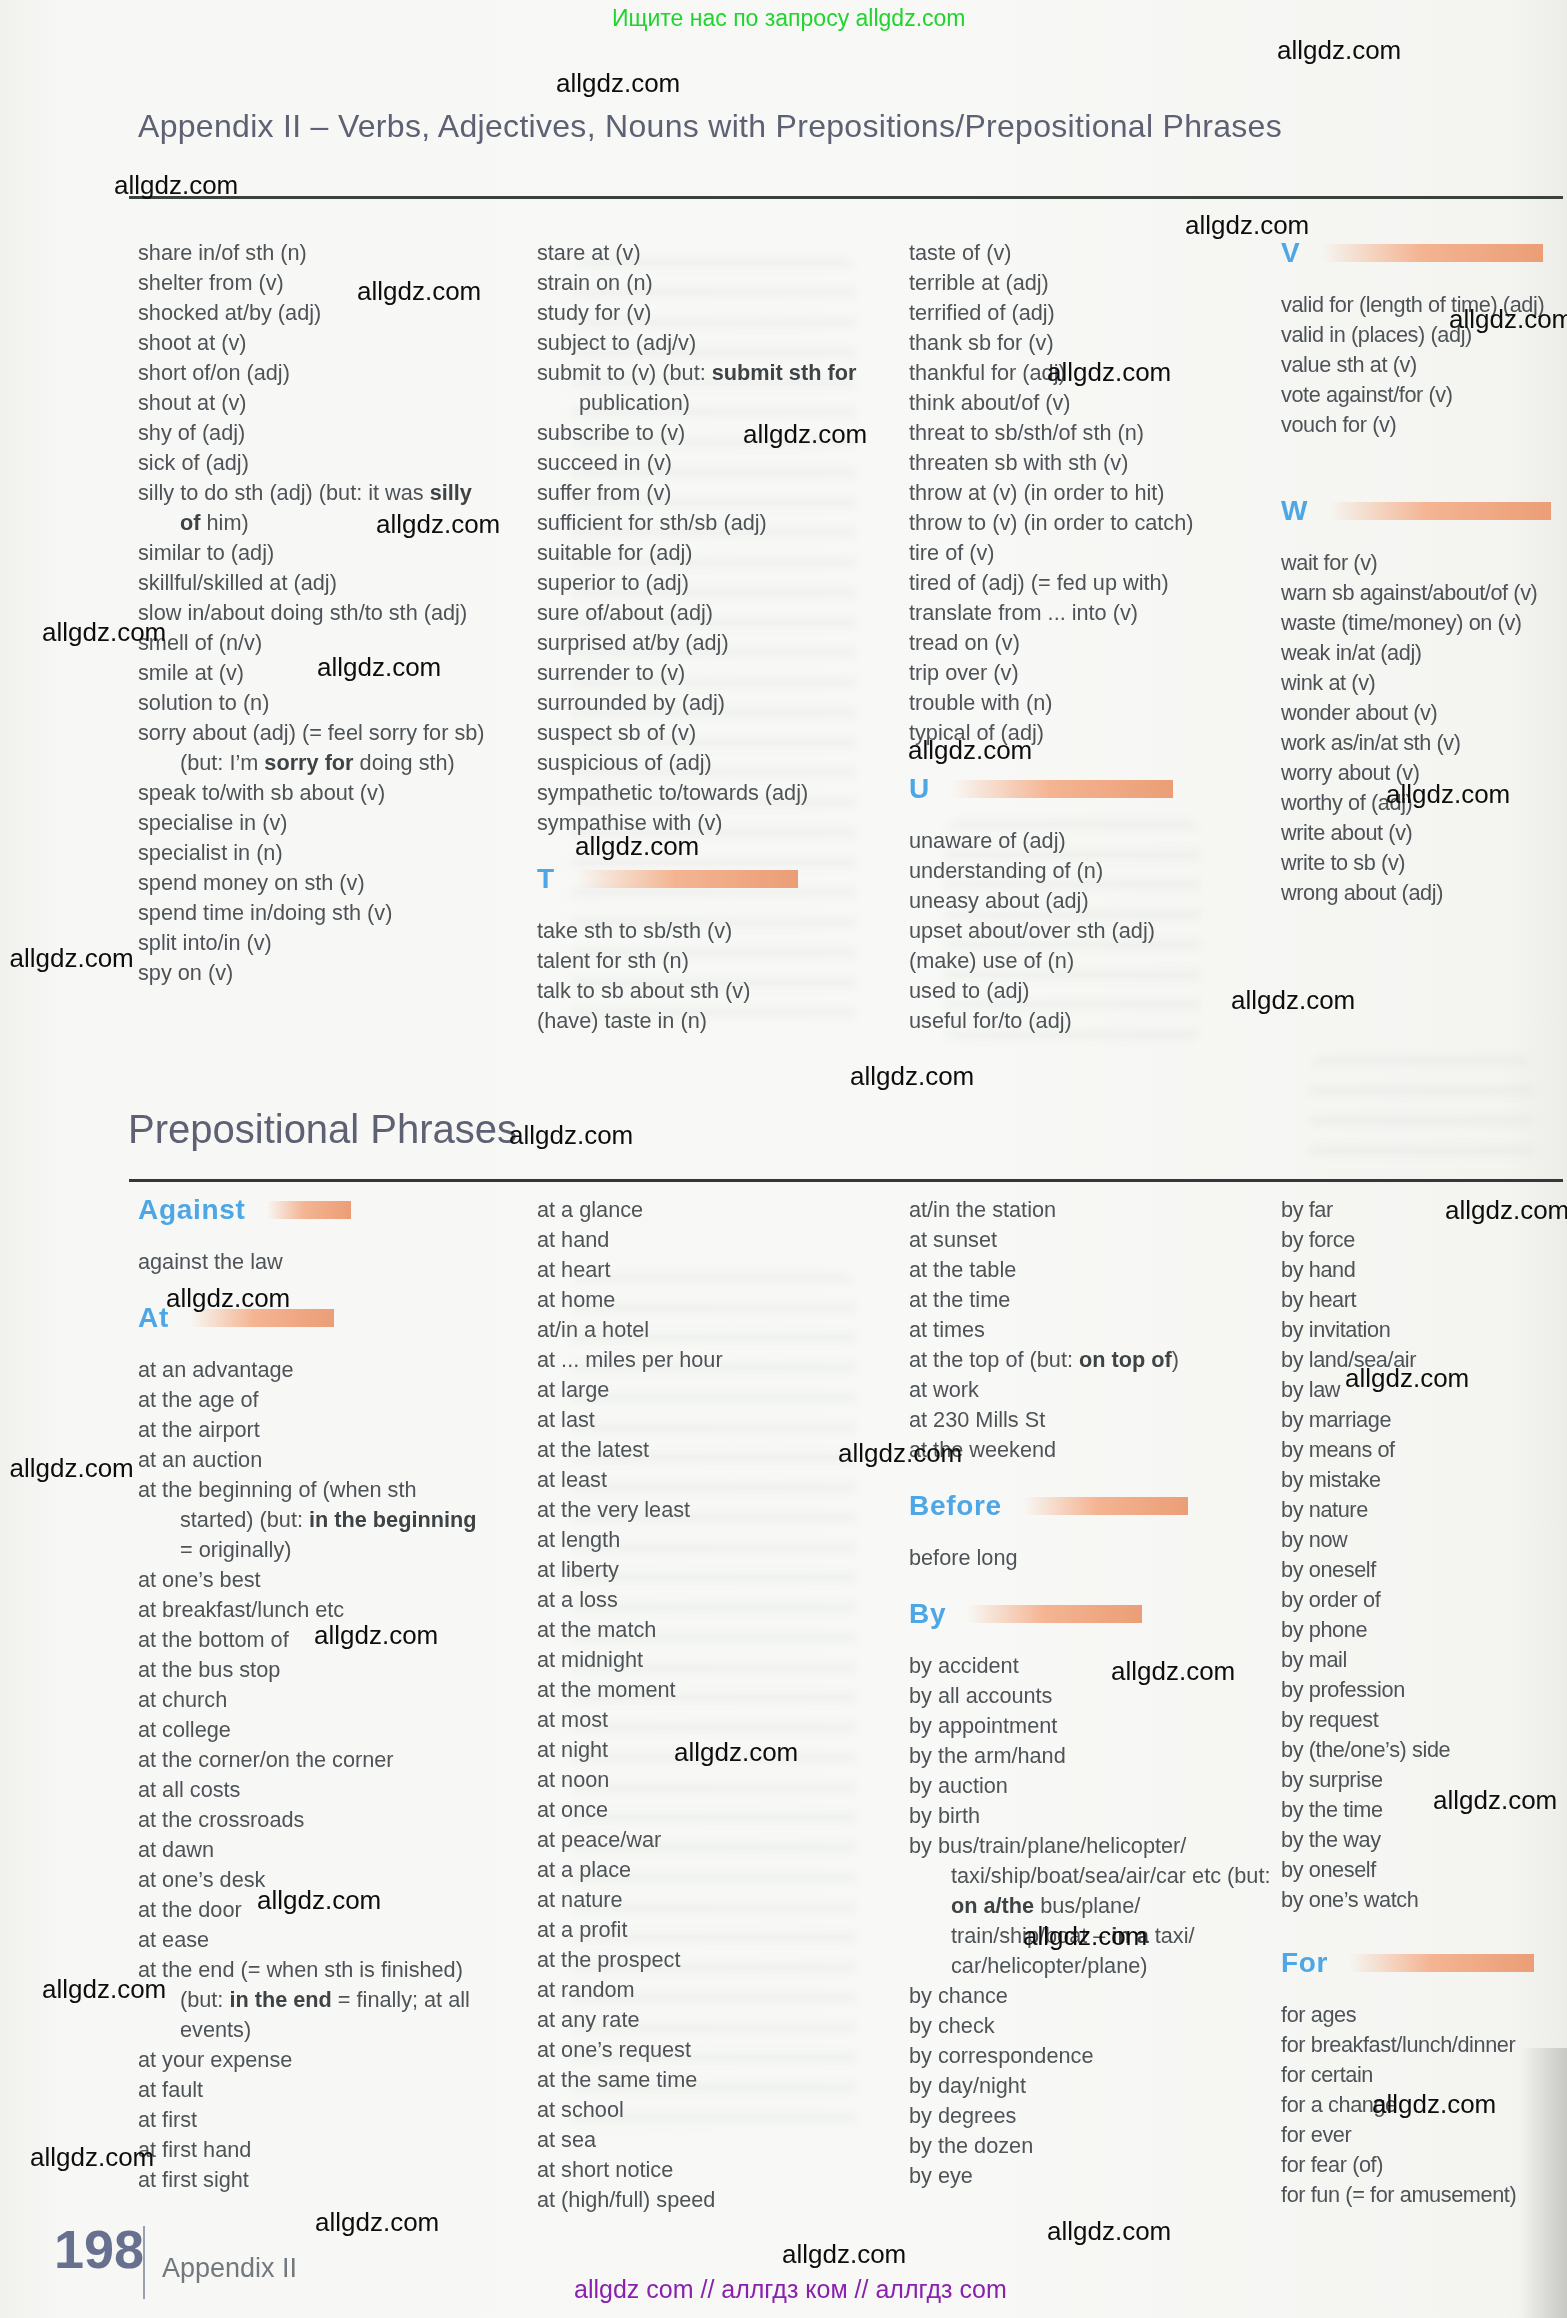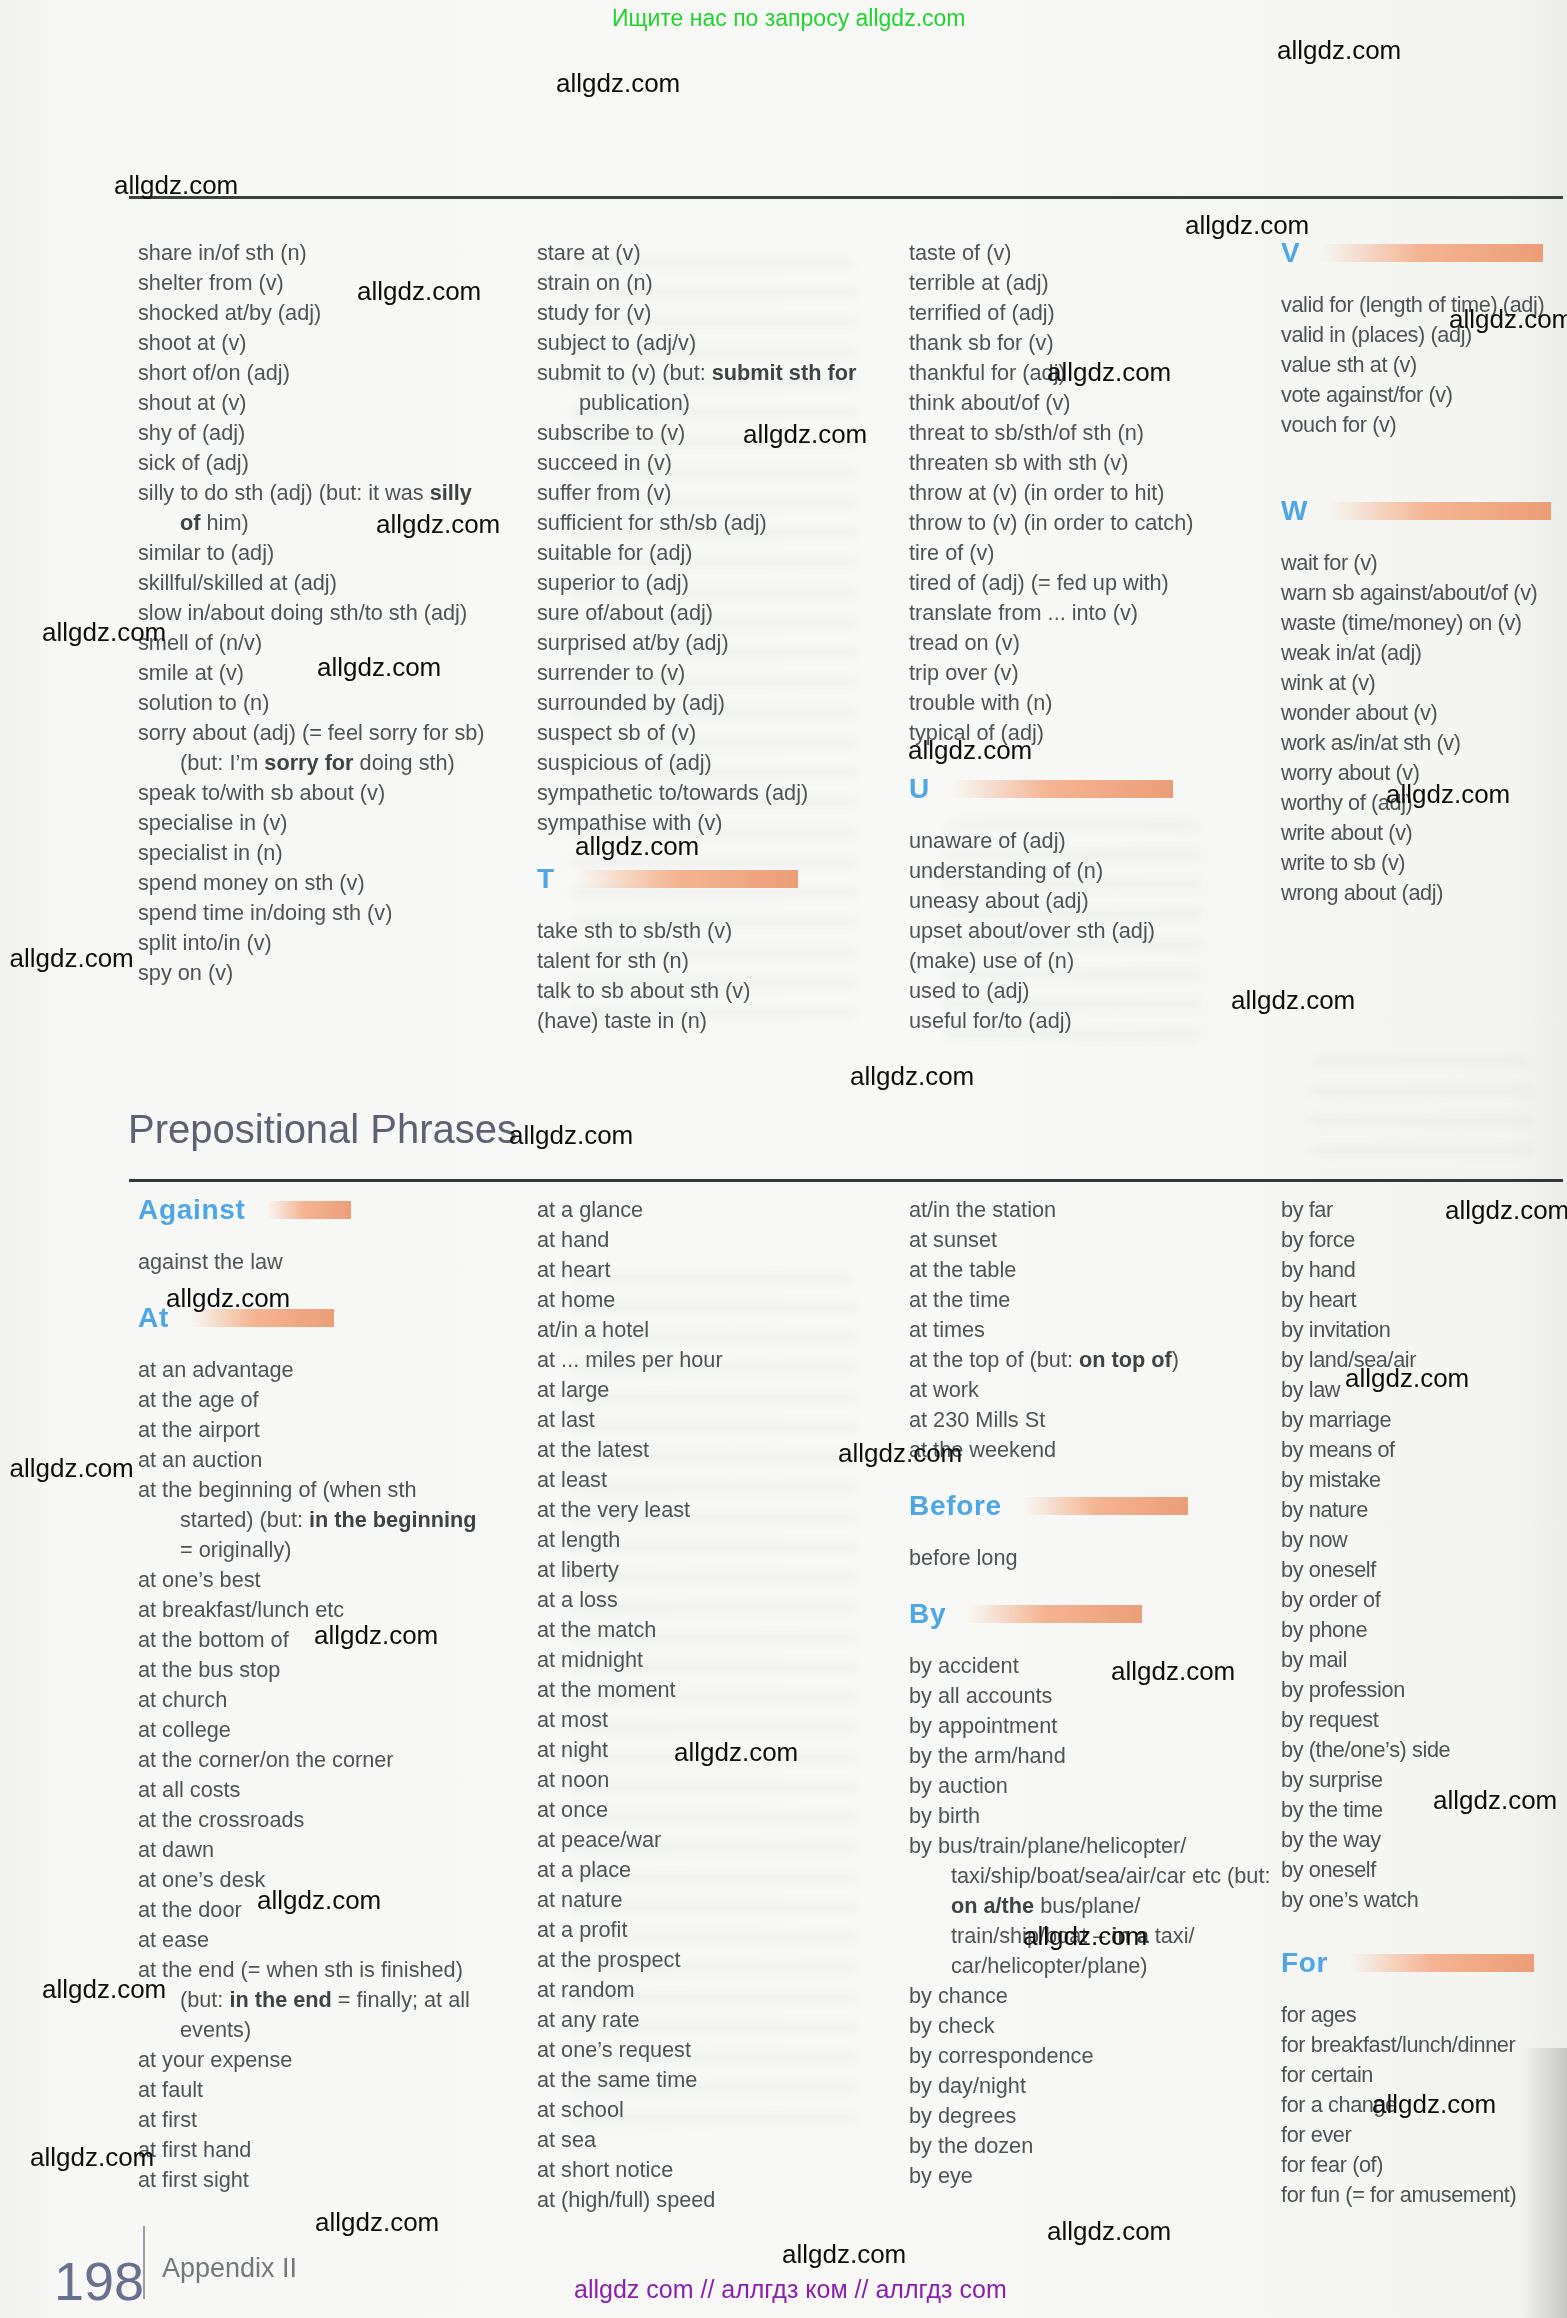--- a/index.html
+++ b/index.html
@@ -34,21 +34,21 @@
   [data-name="section-header-W"]{margin-top:57px;}
   [data-name="section-header-For"]{margin-top:34px;}
   [data-name="section-header-Against"] .bar{width:85px;}
   [data-name="section-header-At"] .bar{width:145px;}
   [data-name="section-header-Before"] .bar{width:166px;}
   [data-name="section-header-By"] .bar{width:176px;}
   [data-name="section-header-For"] .bar{width:186px;}
   .wm{position:absolute;color:#0d0d0d;font-size:26px;white-space:nowrap;}
   .wm-green{left:612px;top:5.4px;color:#1fd42c;font-size:23px;text-align:center;}
   .wm-purple{left:574px;top:2275px;color:#8a21ae;font-size:25px;}
-  .page-num{position:absolute;left:54px;top:2218px;font-size:54px;font-weight:400;color:#68708f;margin-top:32px;}
+  .page-num{position:absolute;left:54px;top:2218px;font-size:54px;font-weight:700;color:#68708f;}
   .footer-divider{position:absolute;left:143px;top:2226px;width:2px;height:73px;background:#9aa0ad;}
   .footer-label{position:absolute;left:162px;top:2253px;font-size:27px;color:#73787d;}
   .bleed{position:absolute;border-radius:16px;filter:blur(4px);opacity:.55;
          background:repeating-linear-gradient(180deg,rgba(116,126,118,.10) 0 10.8px,rgba(116,126,118,0) 10.8px 30px);}
   .bleed1{left:572px;top:257px;width:284px;height:771px;}
   .bleed2{left:572px;top:1272px;width:284px;height:866px;}
   .bleed3{left:944px;top:819px;width:257px;height:223px;}
   .bleed4{left:1309px;top:1055px;width:223px;height:122px;}
   .corner-shade{position:absolute;right:0;bottom:0;width:47px;height:271px;
          background:linear-gradient(to left,rgba(140,142,138,.40),rgba(140,142,138,0));}
@@ -59,20 +59,21 @@
 <div class="page" data-name="page">
 
   <div class="bleed bleed1" data-name="bleed-through-artifact"></div>
   <div class="bleed bleed2" data-name="bleed-through-artifact"></div>
   <div class="bleed bleed3" data-name="bleed-through-artifact"></div>
   <div class="bleed bleed4" data-name="bleed-through-artifact"></div>
   <div class="corner-shade" data-name="scan-edge-shade"></div>
 
   <span class="wm wm-green" data-name="green-watermark">Ищите нас по запросу allgdz.com</span>
 
+  <h1 class="title" data-name="page-title">Appendix II – Verbs, Adjectives, Nouns with Prepositions/Prepositional Phrases</h1>
   <div class="rule rule1" data-name="title-rule"></div>
 
   <div class="col" id="tc1" data-name="top-column-1">
       <div class="entry" data-name="phrase-entry">share in/of sth (n)</div>
       <div class="entry" data-name="phrase-entry">shelter from (v)</div>
       <div class="entry" data-name="phrase-entry">shocked at/by (adj)</div>
       <div class="entry" data-name="phrase-entry">shoot at (v)</div>
       <div class="entry" data-name="phrase-entry">short of/on (adj)</div>
       <div class="entry" data-name="phrase-entry">shout at (v)</div>
       <div class="entry" data-name="phrase-entry">shy of (adj)</div>

